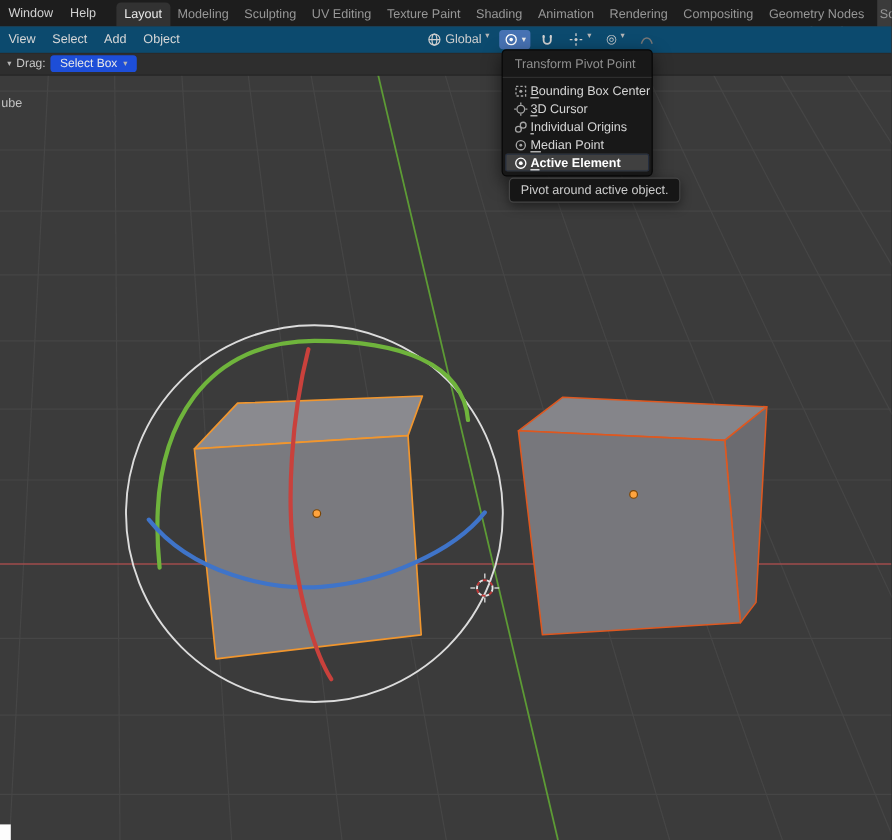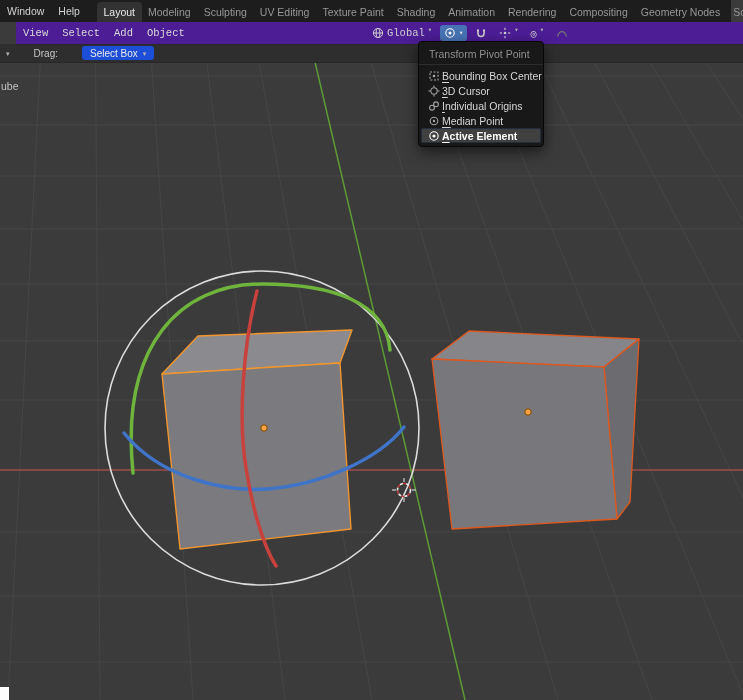--- a/index.html
+++ b/index.html
@@ -7,32 +7,32 @@
   .app{position:relative;width:743px;height:700px;background:#3b3b3b;overflow:hidden;}
 
   
   .topbar{position:absolute;top:0;left:0;right:12px;height:22px;background:#1d1d1d;display:flex;align-items:stretch;font-size:10.5px;color:#cfcfcf;z-index:6;}
   .topbar .menu{padding:0 7px;display:flex;align-items:center;color:#d2d2d2;cursor:default;}
   .tabs{display:flex;margin-left:10px;align-items:flex-end;height:22px;}
   .tab{padding:4px 6.5px 4px;color:#979797;border-radius:4px 4px 0 0;white-space:nowrap;}
   .tab.active{background:#323232;color:#e9e9e9;}
 
   
-  .header2{position:absolute;top:22px;left:16px;right:0;height:22px;background:#4c1d95;display:flex;align-items:center;font-size:10.5px;color:#d8d8d8;z-index:6;border-bottom:1px solid #2a2a2a;font-family:Liberation Mono, monospace;}
+  .header2{position:absolute;top:22px;left:0;right:0;height:22px;background:#0c4a6e;display:flex;align-items:center;font-size:10.5px;color:#d8d8d8;z-index:6;border-bottom:1px solid #2a2a2a;}
   .header2 .menu{padding:0 7px;}
   .center-controls{position:absolute;left:352px;top:0;height:22px;display:flex;align-items:center;gap:4px;}
   .ctrl-group{display:flex;align-items:flex-start;gap:3px;padding:1px 4px;border-radius:3px;color:#cfcfcf;}
   .chev{font-size:7px;color:#b5b5b5;line-height:1;}
   .pivot-btn{background:#4772b3;border-radius:3px;padding:2px 4px;display:flex;align-items:center;gap:3px;color:#fff;}
   .pivot-btn .chev{color:#eaeaea;}
   .icon12{width:12px;height:12px;display:block;}
   .grayed{color:#767676;}
 
   
-  .toolbar{position:absolute;top:44px;left:0;right:0;height:18px;background:#2e2e2e;display:flex;align-items:center;font-size:10px;color:#c8c8c8;gap:24px;padding-left:6px;z-index:5;border-bottom:1px solid #272727;}
+  .toolbar{position:absolute;top:44px;left:0;right:0;height:18px;background:#2e2e2e;display:flex;align-items:center;font-size:10px;color:#c8c8c8;gap:4px;padding-left:6px;z-index:5;border-bottom:1px solid #272727;}
   .tool-btn{background:#1d4ed8;border-radius:3px;padding:1.5px 8px;display:flex;gap:5px;align-items:center;color:#e8e8e8;}
 
   
   .viewport{position:absolute;top:62px;left:0;right:0;bottom:0;z-index:1;}
   .viewport svg{display:block;}
   .object-fragment{position:absolute;left:1px;top:18px;font-size:10.5px;color:#c2c2c2;}
   .nav-gizmo{position:absolute;top:16px;left:671px;width:34px;height:34px;border-radius:50%;border:1.5px solid rgba(175,175,175,.35);z-index:4;}
   .nav-gizmo .dot{position:absolute;width:7px;height:7px;border-radius:50%;}
   .corner-artifact{position:absolute;left:0;bottom:0;width:9px;height:13px;background:#fdfdfd;z-index:4;}
 
@@ -268,16 +268,19 @@
       <span class="mi-icon">
         <svg viewBox="0 0 12 12" width="12" height="12" fill="none" stroke="currentColor" stroke-width="1.1">
           <circle cx="6" cy="6" r="4.2"></circle>
             <circle cx="6" cy="6" r="1.6" fill="currentColor" stroke="none"></circle>
         </svg>
       </span>
       <span class="mi-label"><u>A</u>ctive Element</span>
     </div>
   </div>
 
+  <div class="tooltip">
+    <span>Pivot around active object.</span>
+  </div>
 
   <div class="corner-artifact"></div>
 
 </div>
 
 </body></html>

